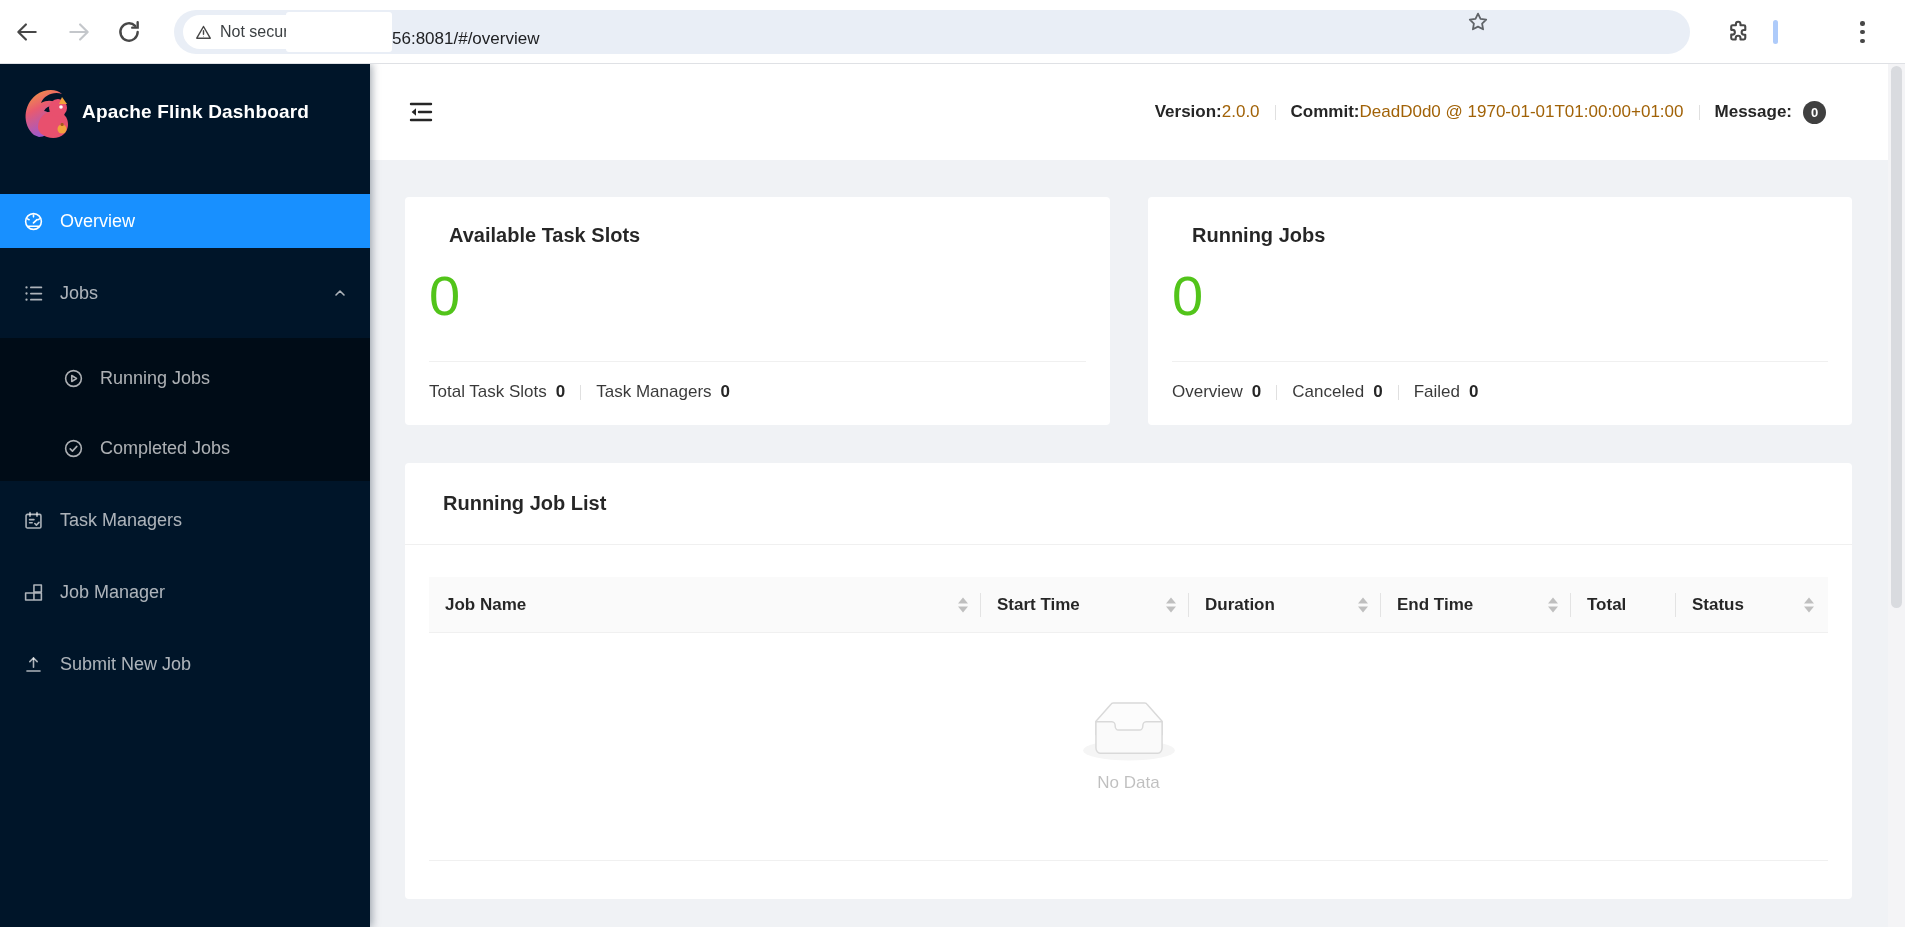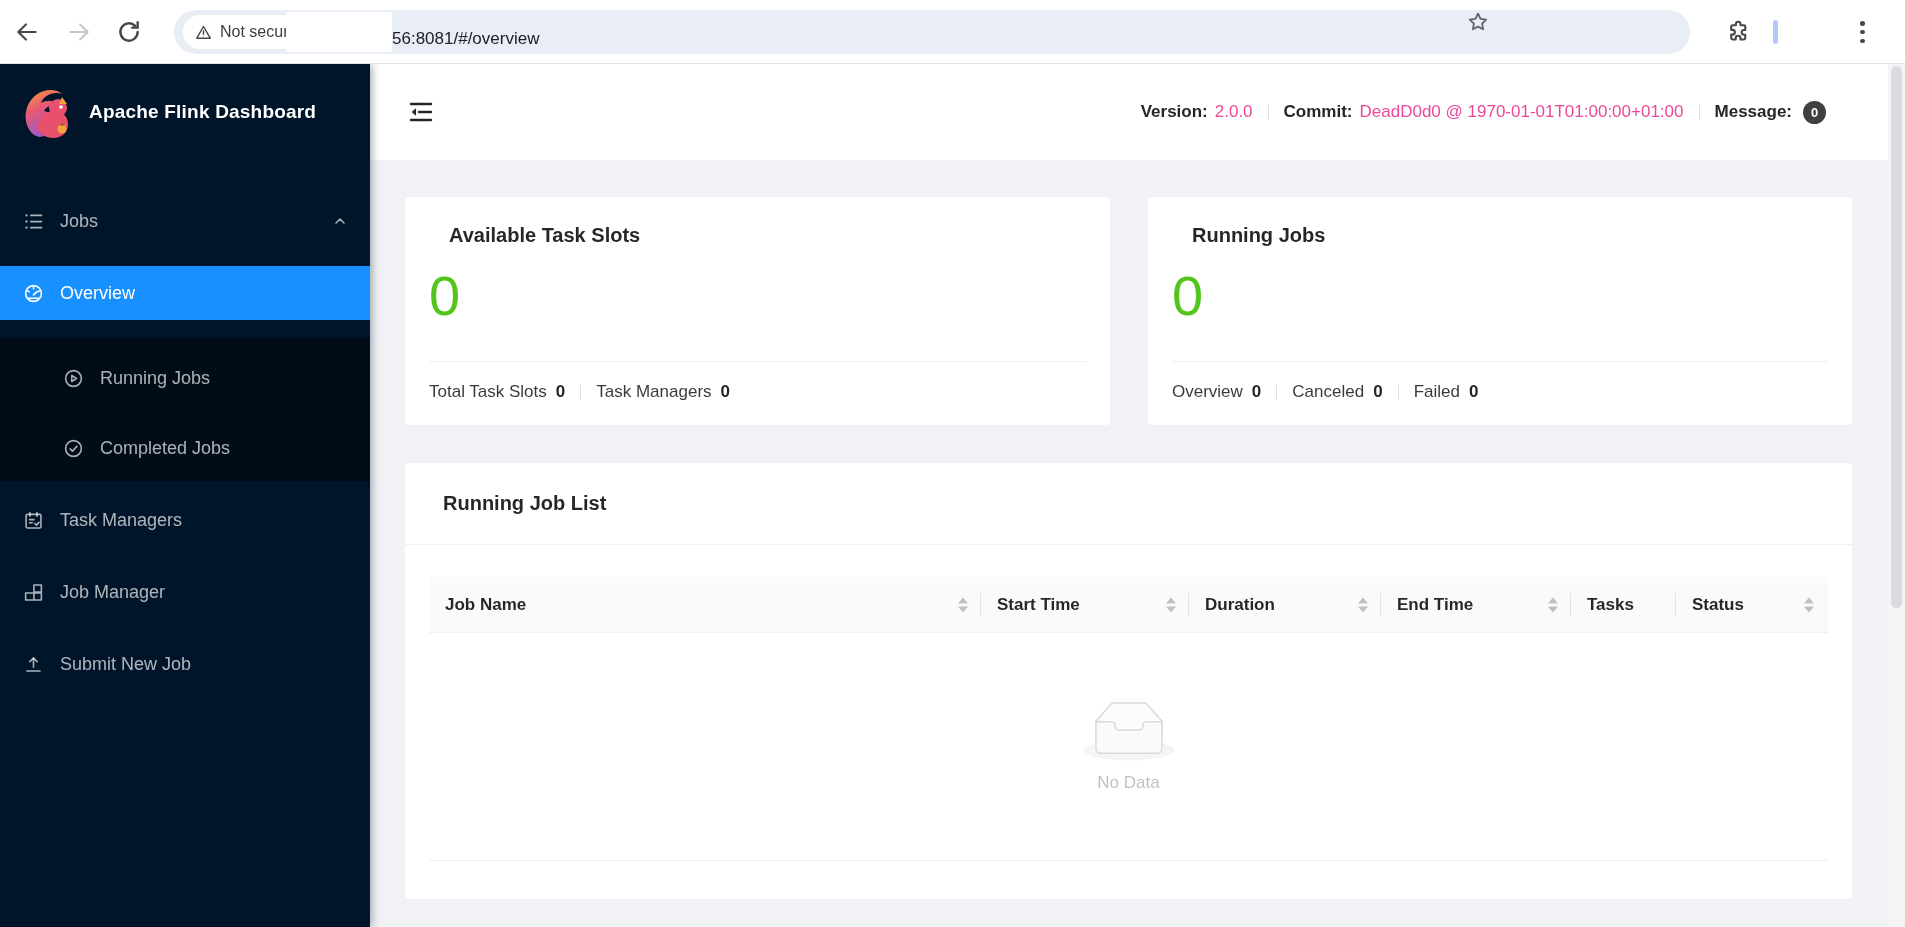--- a/index.html
+++ b/index.html
@@ -30,42 +30,42 @@
   .star svg,.ext svg { width:100%; height:100%; display:block; }
   .toolbar-indicator { position:absolute; left:1773px; top:20px; width:5px; height:24px;
     border-radius:3px; background:#aecbfa; }
   .kebab { position:absolute; left:1860px; top:18px; width:6px; height:28px;
     display:flex; flex-direction:column; justify-content:space-between; padding:3px 0; }
   .kebab i { width:4.5px; height:4.5px; border-radius:50%; background:#474747; display:block; }
 
   
   .sidebar { position:absolute; left:0; top:64px; width:370px; height:863px; background:#001529;
     z-index:20; box-shadow:2px 0 8px rgba(0,21,41,.35); }
-  .logo-row { height:96px; display:flex; align-items:center; padding-left:22px; gap:19px; }
+  .logo-row { height:96px; display:flex; align-items:center; padding-left:22px; gap:12px; }
   .logo-row svg { width:48px; height:54px; display:block; }
   .brand { color:#ffffff; font-size:19px; font-weight:bold; letter-spacing:.2px; }
   .menu { margin-top:34px; }
   .m-item { height:54px; display:flex; align-items:center; padding-left:23px; gap:16px;
     color:rgba(255,255,255,.68); font-size:18px; margin-bottom:18px; cursor:pointer; position:relative; }
   .m-item svg { width:21px; height:21px; flex:none; }
   .m-item.selected { background:#1890ff; color:#ffffff; margin-bottom:18px; }
   .chev { position:absolute; right:22px; top:50%; margin-top:-8px; }
   .chev svg { width:16px; height:16px; }
   .submenu { background:#000c17; padding:13px 0 6px; margin-bottom:12px; }
   .submenu .m-item { padding-left:63px; margin-bottom:16px; }
   .submenu .m-item:last-child { margin-bottom:0; }
 
   
   .main-header { position:absolute; left:370px; top:64px; width:1535px; height:96px; background:#fff;
     display:flex; align-items:center; z-index:10; }
   .fold { margin-left:38px; width:26px; height:26px; color:#262626; cursor:pointer; }
   .fold svg { width:26px; height:26px; display:block; }
   .hdr-info { margin-left:auto; padding-right:79px; display:flex; align-items:center; font-size:17px; }
   .hdr-label { font-weight:bold; color:#262626; }
-  .hdr-val { color:#ec4899; margin-left:7px; white-space:nowrap; }
+  .hdr-val { color:#a16207; white-space:nowrap; }
   .vdiv { width:1px; height:15px; background:#e0e0e0; margin:0 15px; }
   .badge { width:23px; height:23px; border-radius:50%; background:#404040; color:#fff;
     font-size:13px; font-weight:bold; display:flex; align-items:center; justify-content:center;
     margin-left:11px; cursor:pointer; }
 
   .content { position:absolute; left:370px; top:160px; width:1535px; height:767px; background:#f0f2f5; }
 
   .stat-card { position:absolute; top:37px; height:228px; background:#fff; border-radius:4px; padding:24px; }
   .card-a { left:35px;  width:705px; }
   .card-b { left:778px; width:704px; }
@@ -174,40 +174,40 @@
         <circle cx="36" cy="23" r="9" fill="#e8506e"></circle>
         <path fill="#f2a33c" d="M40 12l5 7-8 0z"></path>
         <circle cx="39" cy="22" r="1.8" fill="#fff"></circle>
         <circle cx="40" cy="44" r="4.5" fill="#f2a33c"></circle>
         <rect x="38.6" y="38" width="3" height="3" rx="1" fill="#a3571e"></rect>
       </svg>
       <span class="brand">Apache Flink Dashboard</span>
     </div>
 
     <div class="menu">
+      <div class="m-item selected">
+        <svg viewBox="0 0 24 24" fill="none" stroke="currentColor" stroke-width="1.8" stroke-linecap="round">
+          <circle cx="12" cy="12" r="9"></circle>
+            <path d="M12 4.5v2.2M5 9l2 .9M19 9l-2 .9M6.2 17.5h11.6"></path>
+            <path d="M12 13.5l4-3.6" stroke-width="2"></path>
+        </svg>
+        <span>Overview</span>
+      </div>
+
       <div class="m-item">
         <svg viewBox="0 0 24 24" fill="none" stroke="currentColor" stroke-width="2" stroke-linecap="round">
           <path d="M9 5h12M9 12h12M9 19h12"></path>
             <path d="M4 5h.01M4 12h.01M4 19h.01" stroke-width="2.6"></path>
         </svg>
         <span>Jobs</span>
         <span class="chev">
           <svg viewBox="0 0 24 24" fill="none" stroke="currentColor" stroke-width="2.4" stroke-linecap="round" stroke-linejoin="round">
               <path d="M6 15l6-6 6 6"></path>
             </svg>
         </span>
-      </div>
-
-      <div class="m-item selected">
-        <svg viewBox="0 0 24 24" fill="none" stroke="currentColor" stroke-width="1.8" stroke-linecap="round">
-          <circle cx="12" cy="12" r="9"></circle>
-            <path d="M12 4.5v2.2M5 9l2 .9M19 9l-2 .9M6.2 17.5h11.6"></path>
-            <path d="M12 13.5l4-3.6" stroke-width="2"></path>
-        </svg>
-        <span>Overview</span>
       </div>
 
       <div class="submenu">
         <div class="m-item">
           <svg viewBox="0 0 24 24" fill="none" stroke="currentColor" stroke-width="1.8" stroke-linejoin="round">
             <circle cx="12" cy="12" r="9"></circle>
               <path d="M10 8.6v6.8l5.4-3.4z"></path>
           </svg>
           <span>Running Jobs</span>
         </div>
@@ -335,21 +335,21 @@
               </span>
           </div>
           <div class="th c3">
             <span class="th-label">End Time</span>
             <span class="sorter">
                 <i class="up"></i>
                 <i class="dn"></i>
               </span>
           </div>
           <div class="th c4">
-            <span class="th-label">Tasks</span>
+            <span class="th-label">Total</span>
           </div>
           <div class="th c5">
             <span class="th-label">Status</span>
             <span class="sorter">
                 <i class="up"></i>
                 <i class="dn"></i>
               </span>
           </div>
         </div>
         <div class="empty">

